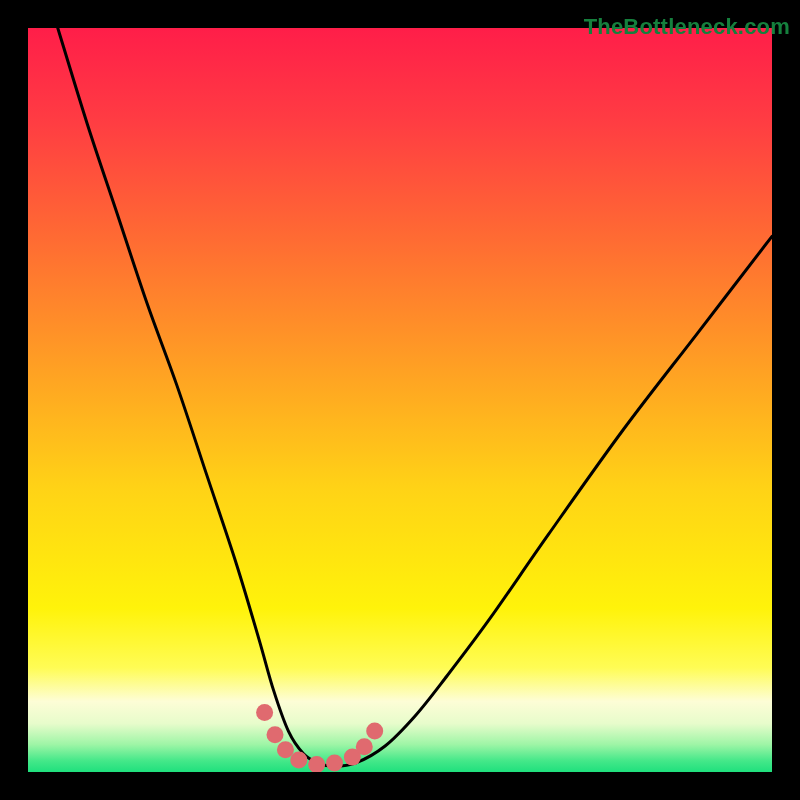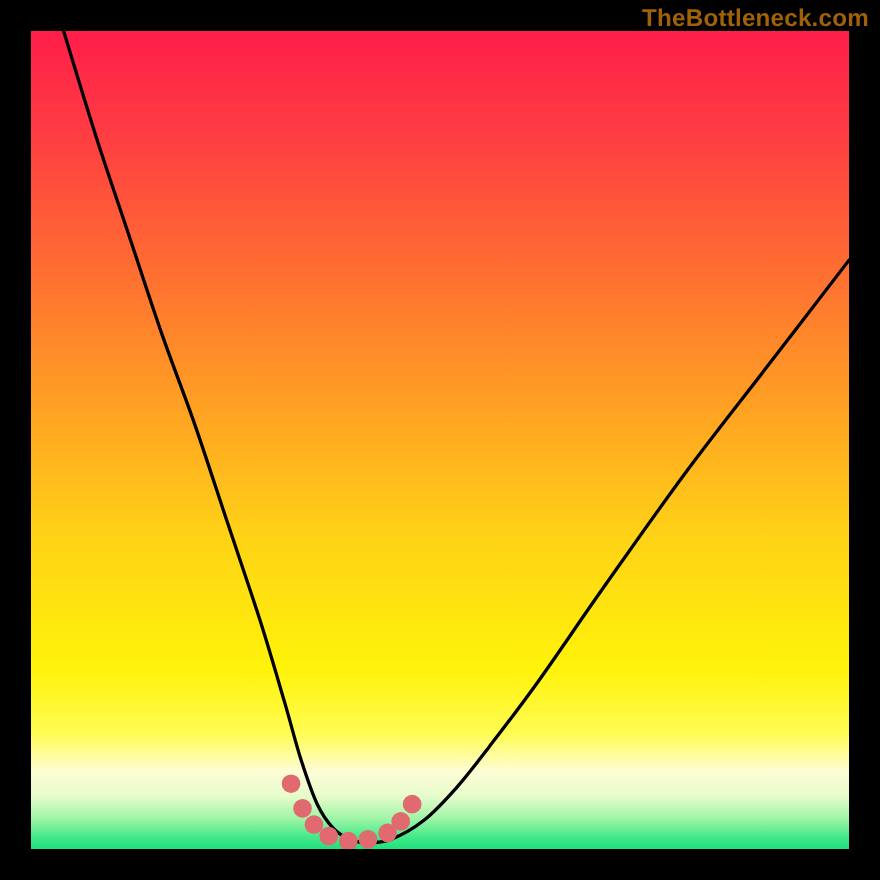--- a/index.html
+++ b/index.html
@@ -28,26 +28,26 @@
   }
   .gradient {
     position: absolute;
     left: 0;
     top: 0;
     width: 100%;
     height: 100%;
   }
   .attribution {
     position: absolute;
-    top: 4px;
+    top: 14px;
     right: 10px;
     font-family: Arial, Helvetica, sans-serif;
     font-size: 22px;
     font-weight: 600;
-    color: #a16207;
+    color: #15803d;
     letter-spacing: 0.2px;
     user-select: none;
     margin-left: 44px;
   }
   svg.curve {
     position: absolute;
     left: 0;
     top: 0;
     width: 100%;
     height: 100%;

